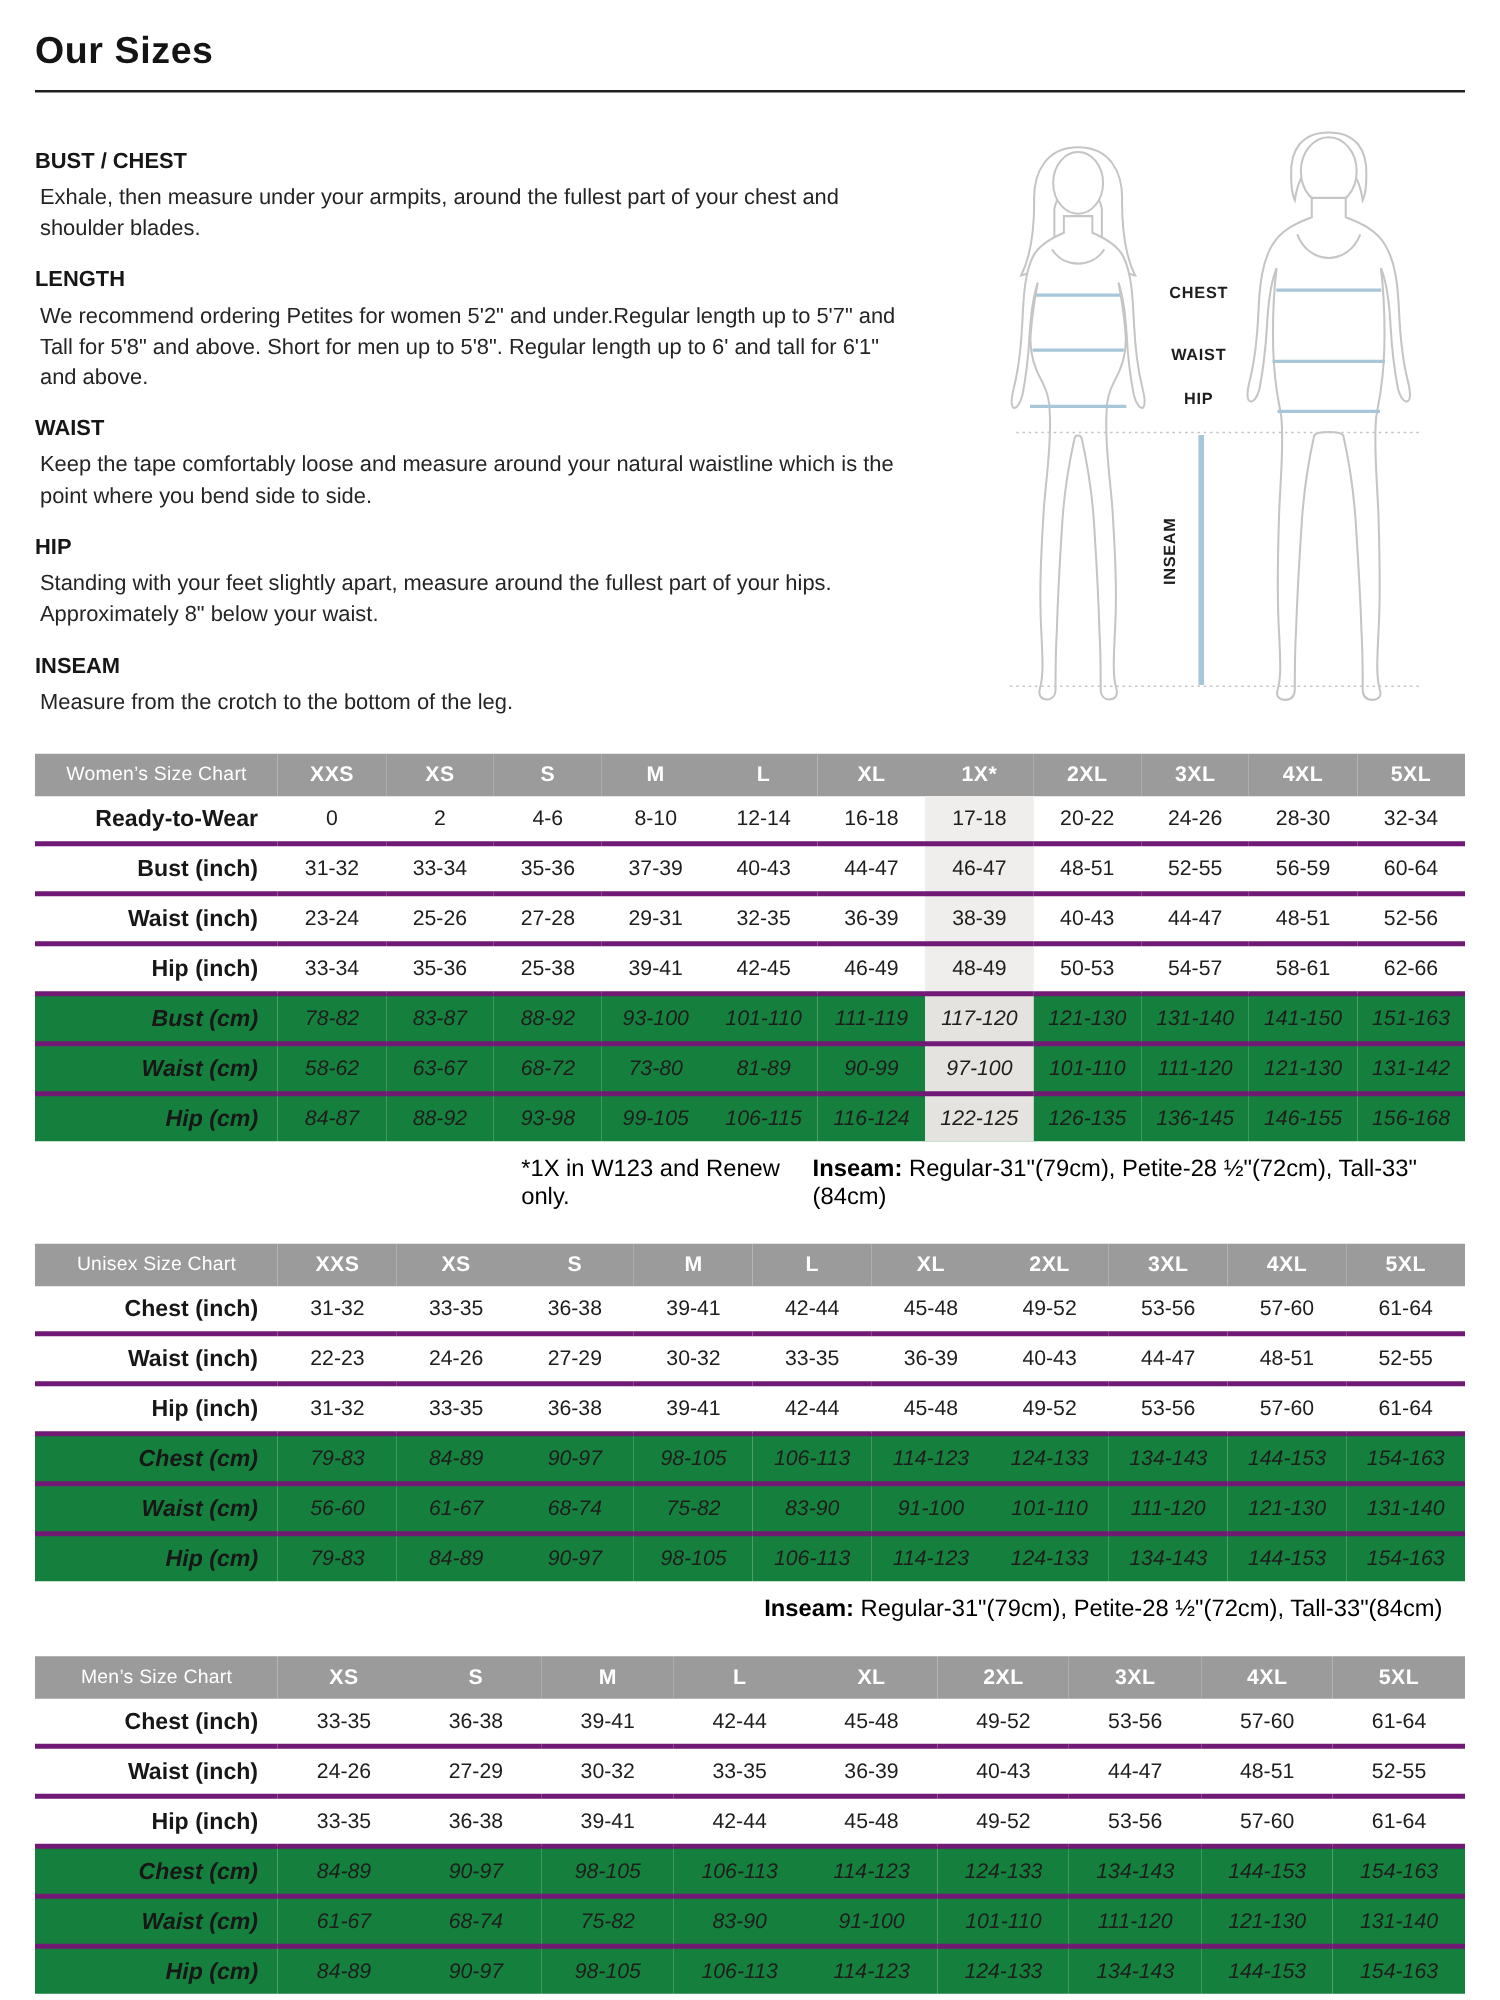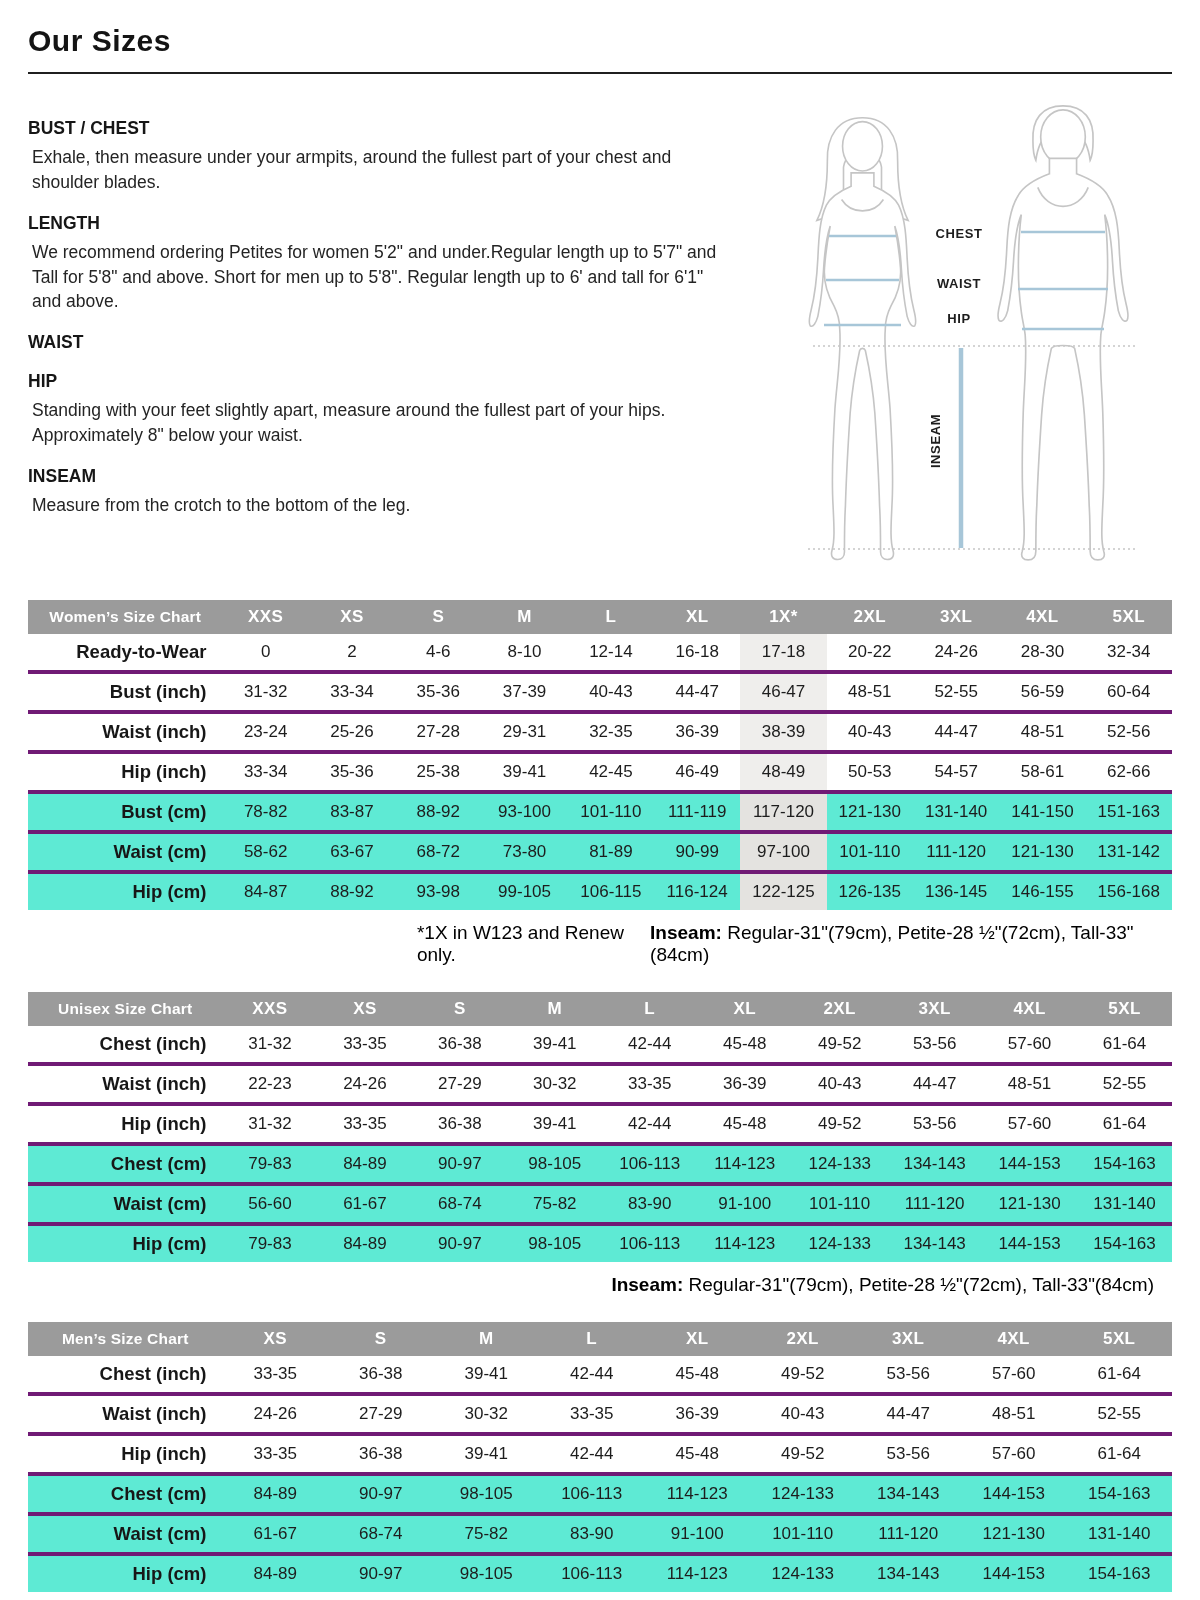--- a/index.html
+++ b/index.html
@@ -45,34 +45,34 @@
   }
 
   table.size-table {
     width:100%; border-collapse:collapse; table-layout:fixed;
     margin-top:26px;
   }
   table.size-table thead th {
     background:#9b9b9b; color:#ffffff; padding:7px 2px;
   }
   table.size-table thead th.chart-title {
-    font-size:15.5px; font-weight:700; text-align:center; letter-spacing:.2px;
+    font-size:15.5px; font-weight:400; text-align:center; letter-spacing:.2px;
   }
   table.size-table thead th.size-col {
     font-size:17px; font-weight:700; text-align:center; letter-spacing:.4px;
   }
   table.size-table tbody tr + tr { border-top:4px solid #701a75; }
   table.size-table tbody th.rlabel {
     text-align:right; padding:7px 16px 7px 2px;
     font-size:18.5px; font-weight:700; color:#171717;
   }
   table.size-table tbody td {
     text-align:center; font-size:17px; padding:7px 2px; color:#1d1d1d;
   }
-  table.size-table tbody tr.shaded { background:#5eead4; }
+  table.size-table tbody tr.shaded { background:#15803d;font-style:italic; }
   table.size-table tbody td.hl { background:#efeeec; }
   table.size-table tbody tr.shaded td.hl { background:#e4e3e0; }
 
   .note-row { display:flex; align-items:flex-start; font-size:19px; margin:12px 0 2px; color:#000000; }
   .note-row.end { justify-content:flex-end; }
   .women-notes .note-left { margin-left:34%; }
   .note-right { margin-left:auto; padding-right:18px; }
   .note-row.end .note-right { margin-left:0; }
   .note-right b { font-weight:700; }
 </style>
@@ -90,20 +90,21 @@
       <div class="guide-section">
         <h3>BUST / CHEST</h3>
         <p>Exhale, then measure under your armpits, around the fullest part of your chest and shoulder blades.</p>
       </div>
       <div class="guide-section">
         <h3>LENGTH</h3>
         <p>We recommend ordering Petites for women 5'2" and under.Regular length up to 5'7" and Tall for 5'8" and above. Short for men up to 5'8". Regular length up to 6' and tall for 6'1" and above.</p>
       </div>
       <div class="guide-section">
         <h3>WAIST</h3>
+        <p>Keep the tape comfortably loose and measure around your natural waistline which is the point where you bend side to side.</p>
       </div>
       <div class="guide-section">
         <h3>HIP</h3>
         <p>Standing with your feet slightly apart, measure around the fullest part of your hips. Approximately 8" below your waist.</p>
       </div>
       <div class="guide-section">
         <h3>INSEAM</h3>
         <p>Measure from the crotch to the bottom of the leg.</p>
       </div>
     </div>

